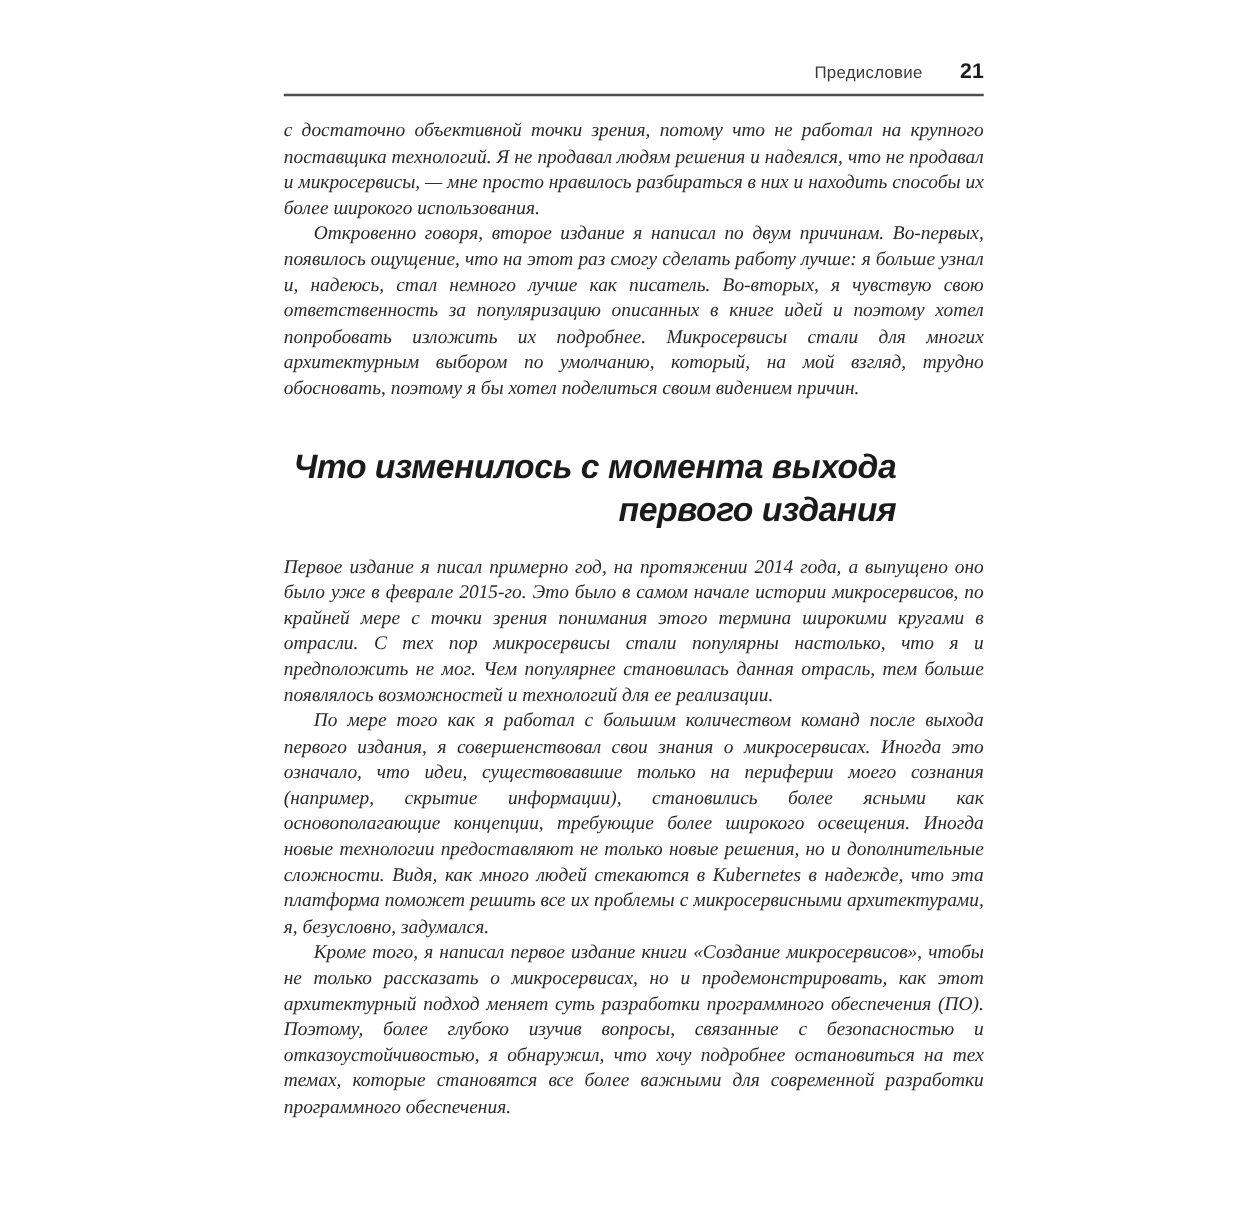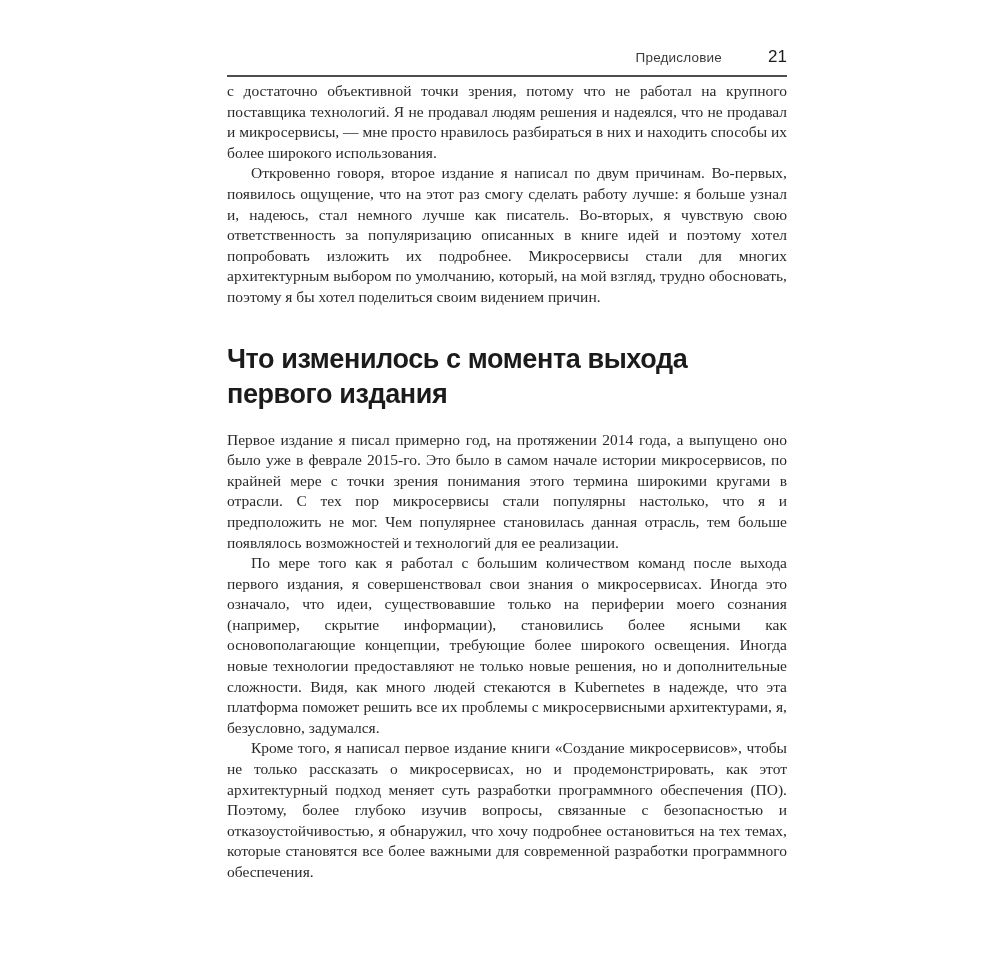--- a/index.html
+++ b/index.html
@@ -30,26 +30,26 @@
     padding-bottom: 8px;
     border-bottom: 2px solid #4e4e4e;
   }
   .running-title {
     font-size: 13.5px;
     color: #3a3a3a;
     letter-spacing: 0.2px;
   }
   .page-number {
     font-size: 17px;
-    font-weight: normal;
+    font-weight: bold;
     color: #1c1c1c;
-    margin-left: 16px;
   }
   .bodytext {
-    margin-top: 4px;
+    margin-top: 18px;
+    font-style: italic;
   }
   p.para {
     margin: 0;
     font-size: 15.5px;
     line-height: 20.6px;
     text-align: justify;
     color: #2a2a2a;
     hyphens: auto;
     -webkit-hyphens: auto;
   }
@@ -58,21 +58,21 @@
   }
   h2.section-heading {
     font-family: "Liberation Sans", sans-serif;
     font-weight: bold;
     font-size: 27px;
     line-height: 35px;
     color: #1b1b1b;
     letter-spacing: -0.4px;
     margin: 34px 0 18px 0;
     max-width: 490px;
-    text-align: left;
+    text-align: right;
   }
 </style>
 </head>
 <body>
 
 <div class="page">
   <div class="content">
 
     <div class="running-head">
       <span class="running-title">Предисловие</span>

